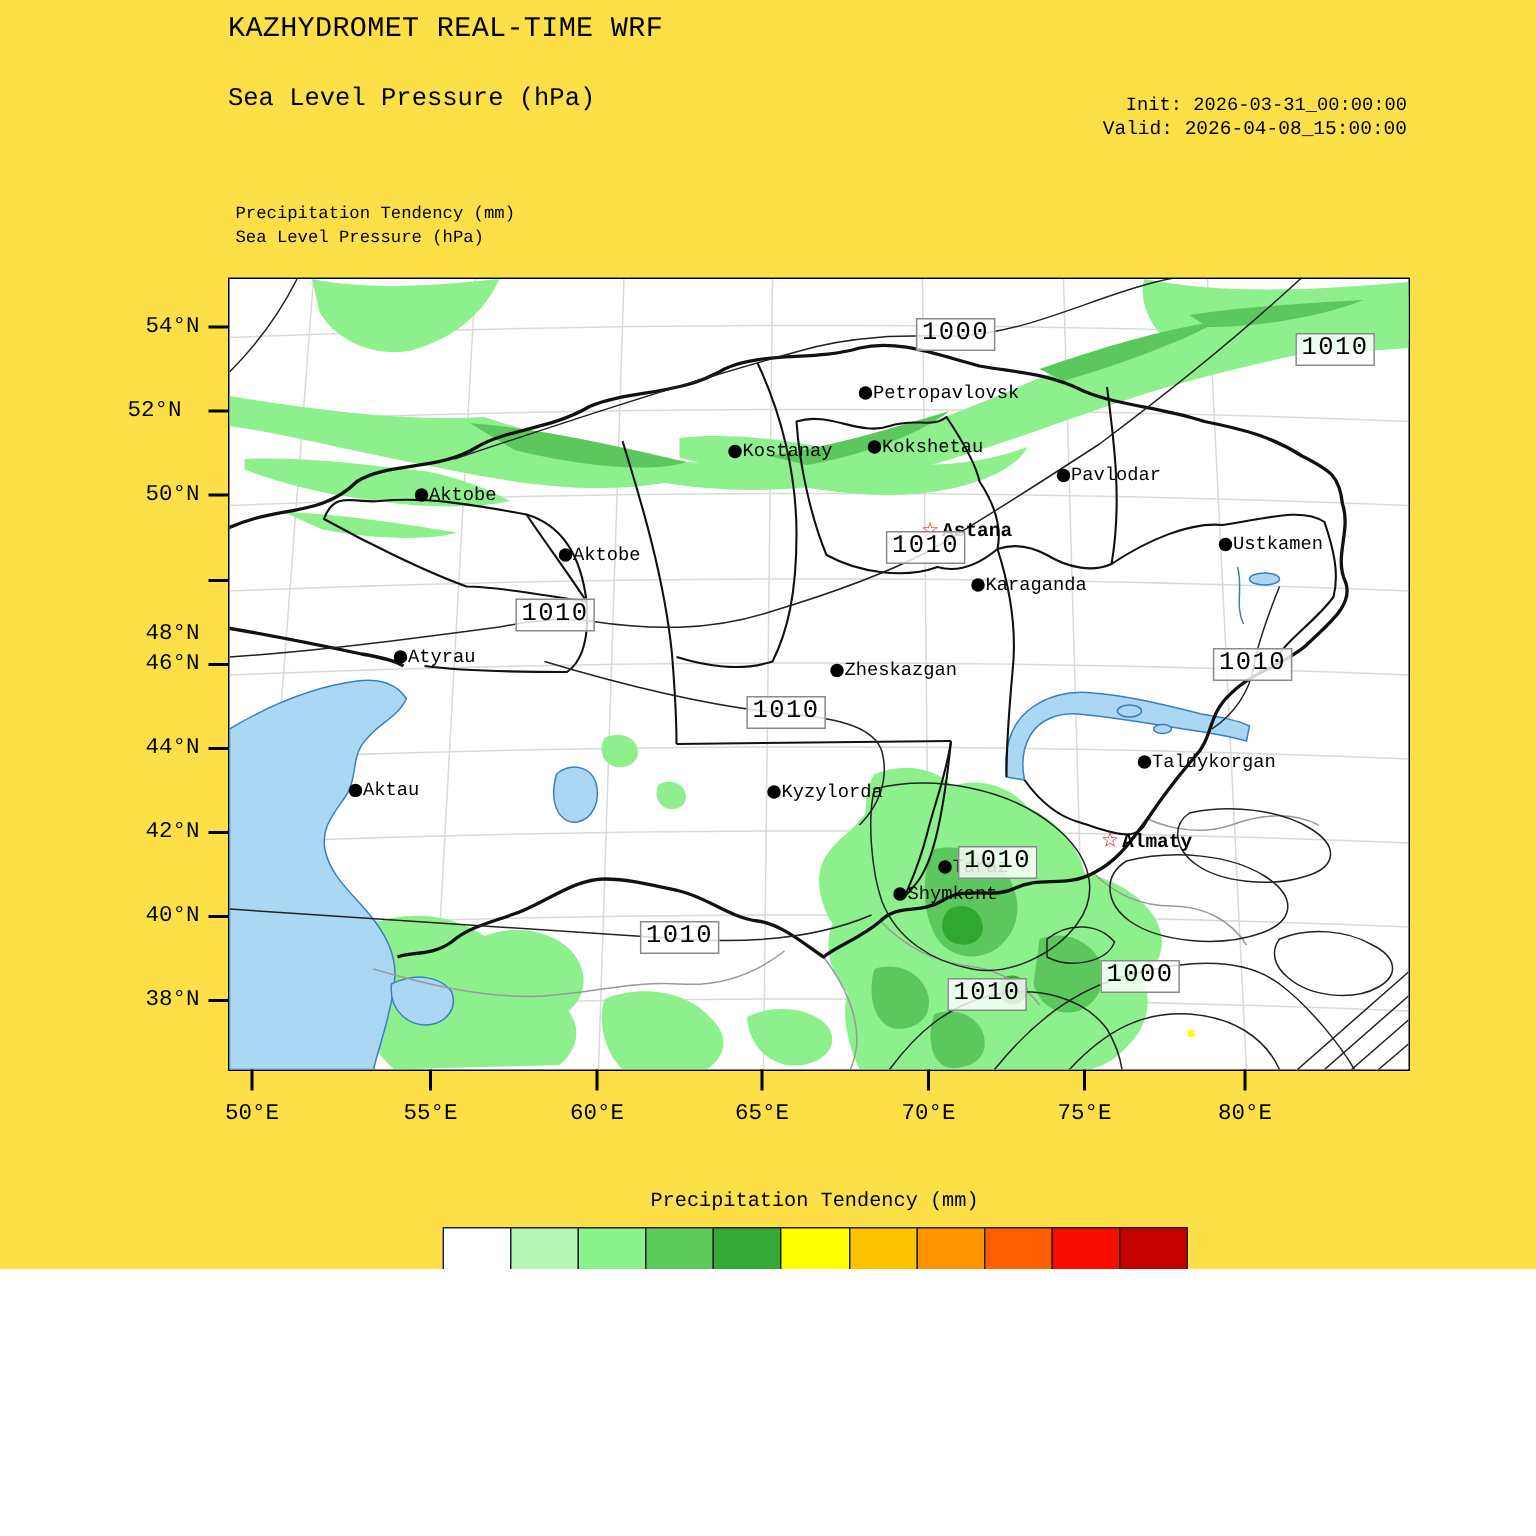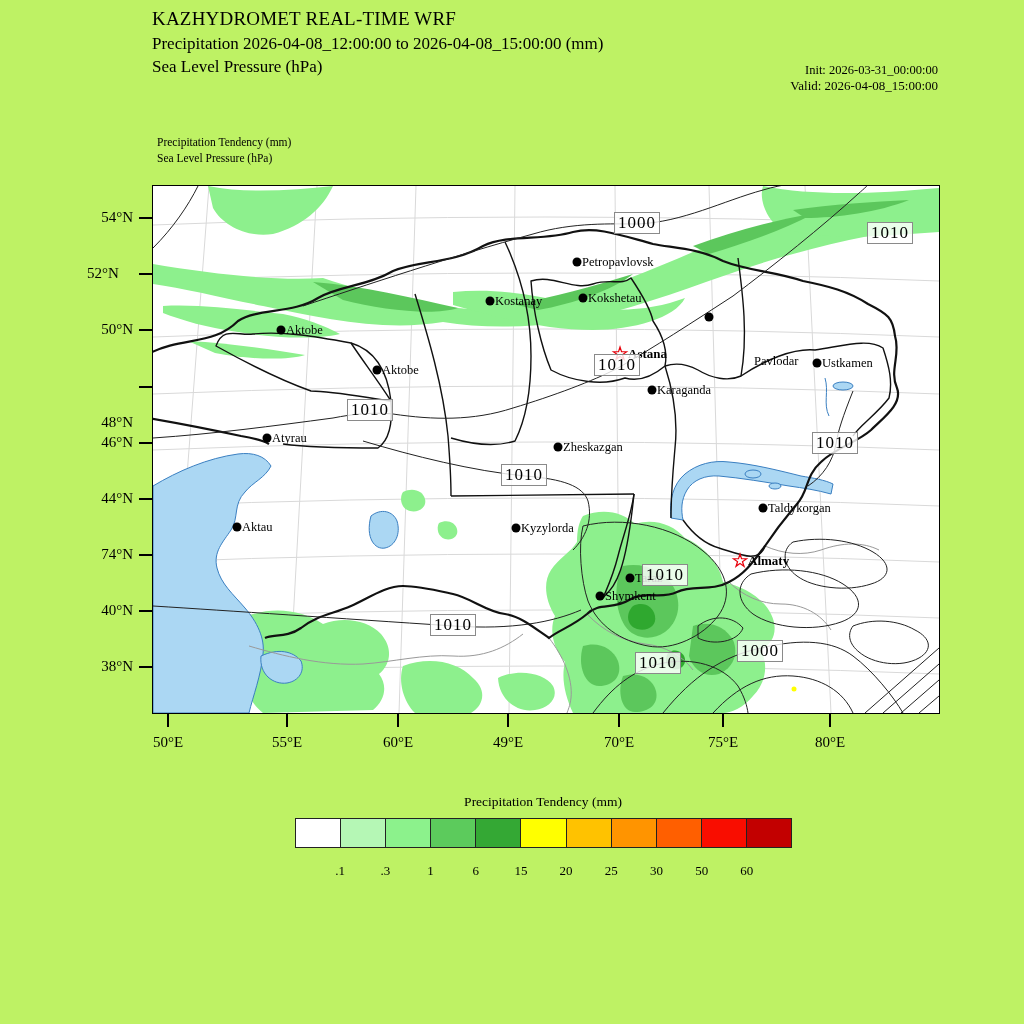--- a/index.html
+++ b/index.html
@@ -1,17 +1,17 @@
 <!DOCTYPE html>
 <html><head>
 <meta charset="utf-8">
 <style>
   html,body{margin:0;padding:0;background:#ffffff;}
-  #canvas{position:relative;width:1024px;height:1024px;background:#bef264;
-          font-family:Liberation Serif, serif;color:#000;overflow:hidden;}
+  #canvas{position:relative;width:1024px;height:846px;background:#fde047;
+          font-family:Liberation Mono, monospace;color:#000;overflow:hidden;}
   .hdr-title{position:absolute;left:152px;top:8px;font-size:19px;letter-spacing:.2px;}
   .hdr-sub1{position:absolute;left:152px;top:34px;font-size:17px;}
   .hdr-sub2{position:absolute;left:152px;top:57px;font-size:17px;}
   .hdr-init{position:absolute;right:86px;top:63px;font-size:12.5px;text-align:right;}
   .hdr-valid{position:absolute;right:86px;top:78px;font-size:13px;text-align:right;}
   .layer-lab1{position:absolute;left:157px;top:136px;font-size:11.5px;}
   .layer-lab2{position:absolute;left:157px;top:152px;font-size:11.5px;}
   #map-frame{position:absolute;left:152px;top:185px;width:786px;height:527px;border:1px solid #000;box-sizing:content-box;background:#fff;}
   #map-svg{position:absolute;left:0;top:0;width:786px;height:527px;}
   .lat-tick{position:absolute;width:13px;height:2px;background:#000;}
@@ -30,21 +30,20 @@
   .legend-cell:first-child{margin-left:0;}
   #legend-labels{position:absolute;left:295px;top:863px;width:497px;height:16px;}
   .legend-boundary-label{position:absolute;transform:translateX(-50%);font-size:13px;}
 </style>
 </head>
 <body>
 
 <div id="canvas">
 
   <div class="hdr-title">KAZHYDROMET REAL-TIME WRF</div>
-  <div class="hdr-sub1">Precipitation 2026-04-08_12:00:00 to 2026-04-08_15:00:00 (mm)</div>
   <div class="hdr-sub2">Sea Level Pressure  (hPa)</div>
   <div class="hdr-init">Init: 2026-03-31_00:00:00</div>
   <div class="hdr-valid">Valid: 2026-04-08_15:00:00</div>
 
   <div class="layer-lab1">Precipitation Tendency   (mm)</div>
   <div class="layer-lab2">Sea Level Pressure   (hPa)</div>
 
   <div id="map-frame">
     <svg id="map-svg" viewBox="0 0 786 527" preserveAspectRatio="none">
 
@@ -165,51 +164,51 @@
       <div class="lat-label" style="left: 73px; top: 265px; text-align: center;">52°N</div>
       <div class="lat-tick" style="left: 139px; top: 329px;"></div>
       <div class="lat-label" style="left: 73px; top: 321px;">50°N</div>
       <div class="lat-tick" style="left: 139px; top: 386px;"></div>
       <div class="lat-label" style="left: 73px; top: 378px; margin-top: 36px;">48°N</div>
       <div class="lat-tick" style="left: 139px; top: 442px;"></div>
       <div class="lat-label" style="left: 73px; top: 434px;">46°N</div>
       <div class="lat-tick" style="left: 139px; top: 498px;"></div>
       <div class="lat-label" style="left: 73px; top: 490px;">44°N</div>
       <div class="lat-tick" style="left: 139px; top: 554px;"></div>
-      <div class="lat-label" style="left: 73px; top: 546px;">74°N</div>
+      <div class="lat-label" style="left: 73px; top: 546px;">42°N</div>
       <div class="lat-tick" style="left: 139px; top: 610px;"></div>
       <div class="lat-label" style="left: 73px; top: 602px;">40°N</div>
       <div class="lat-tick" style="left: 139px; top: 666px;"></div>
       <div class="lat-label" style="left: 73px; top: 658px;">38°N</div>
     </div>
   <div id="lon-axis">
       <div class="lon-tick" style="left: 167px; top: 713px;"></div>
       <div class="lon-label" style="left: 138px; top: 734px;">50°E</div>
       <div class="lon-tick" style="left: 286px; top: 713px;"></div>
       <div class="lon-label" style="left: 257px; top: 734px;">55°E</div>
       <div class="lon-tick" style="left: 397px; top: 713px;"></div>
       <div class="lon-label" style="left: 368px; top: 734px;">60°E</div>
       <div class="lon-tick" style="left: 507px; top: 713px;"></div>
-      <div class="lon-label" style="left: 478px; top: 734px;">49°E</div>
+      <div class="lon-label" style="left: 478px; top: 734px;">65°E</div>
       <div class="lon-tick" style="left: 618px; top: 713px;"></div>
       <div class="lon-label" style="left: 589px; top: 734px;">70°E</div>
       <div class="lon-tick" style="left: 722px; top: 713px;"></div>
       <div class="lon-label" style="left: 693px; top: 734px;">75°E</div>
       <div class="lon-tick" style="left: 829px; top: 713px;"></div>
       <div class="lon-label" style="left: 800px; top: 734px;">80°E</div>
     </div>
   <div id="city-layer">
       <div class="city-dot" style="left: 577px; top: 262px;"></div>
       <div class="city-label" style="left: 582px; top: 262px;">Petropavlovsk</div>
       <div class="city-dot" style="left: 490px; top: 301px;"></div>
       <div class="city-label" style="left: 495px; top: 301px;">Kostanay</div>
       <div class="city-dot" style="left: 583px; top: 298px;"></div>
       <div class="city-label" style="left: 588px; top: 298px;">Kokshetau</div>
       <div class="city-dot" style="left: 709px; top: 317px;"></div>
-      <div class="city-label" style="left: 754px; top: 317px; margin-top: 44px;">Pavlodar</div>
+      <div class="city-label" style="left: 714px; top: 317px;">Pavlodar</div>
       <div class="city-dot" style="left: 281px; top: 330px;"></div>
       <div class="city-label" style="left: 286px; top: 330px;">Aktobe</div>
       <div class="city-star" style="color: rgb(232, 0, 11); left: 620px; top: 354px;">☆</div>
       <div class="city-label capital" style="left: 628px; top: 354px;">Astana</div>
       <div class="city-dot" style="left: 377px; top: 370px;"></div>
       <div class="city-label" style="left: 382px; top: 370px;">Aktobe</div>
       <div class="city-dot" style="left: 817px; top: 363px;"></div>
       <div class="city-label" style="left: 822px; top: 363px;">Ustkamen</div>
       <div class="city-dot" style="left: 652px; top: 390px;"></div>
       <div class="city-label" style="left: 657px; top: 390px;">Karaganda</div>

